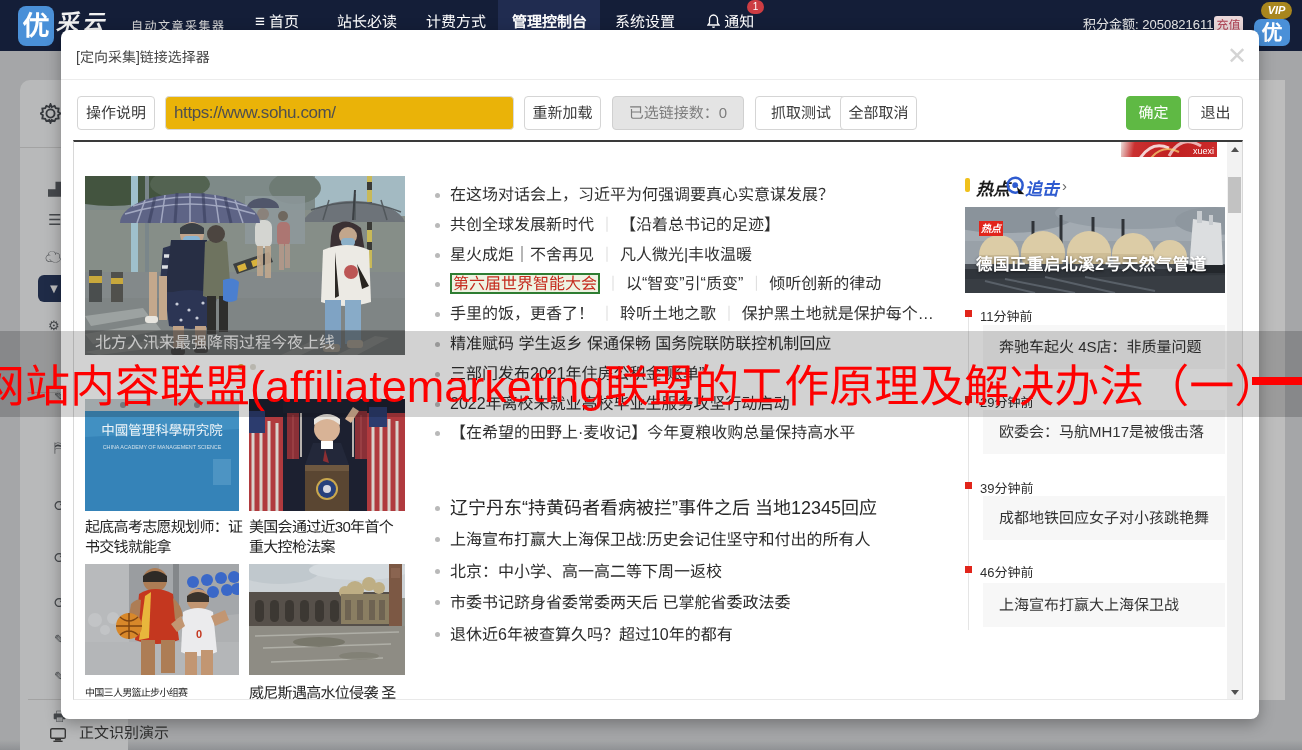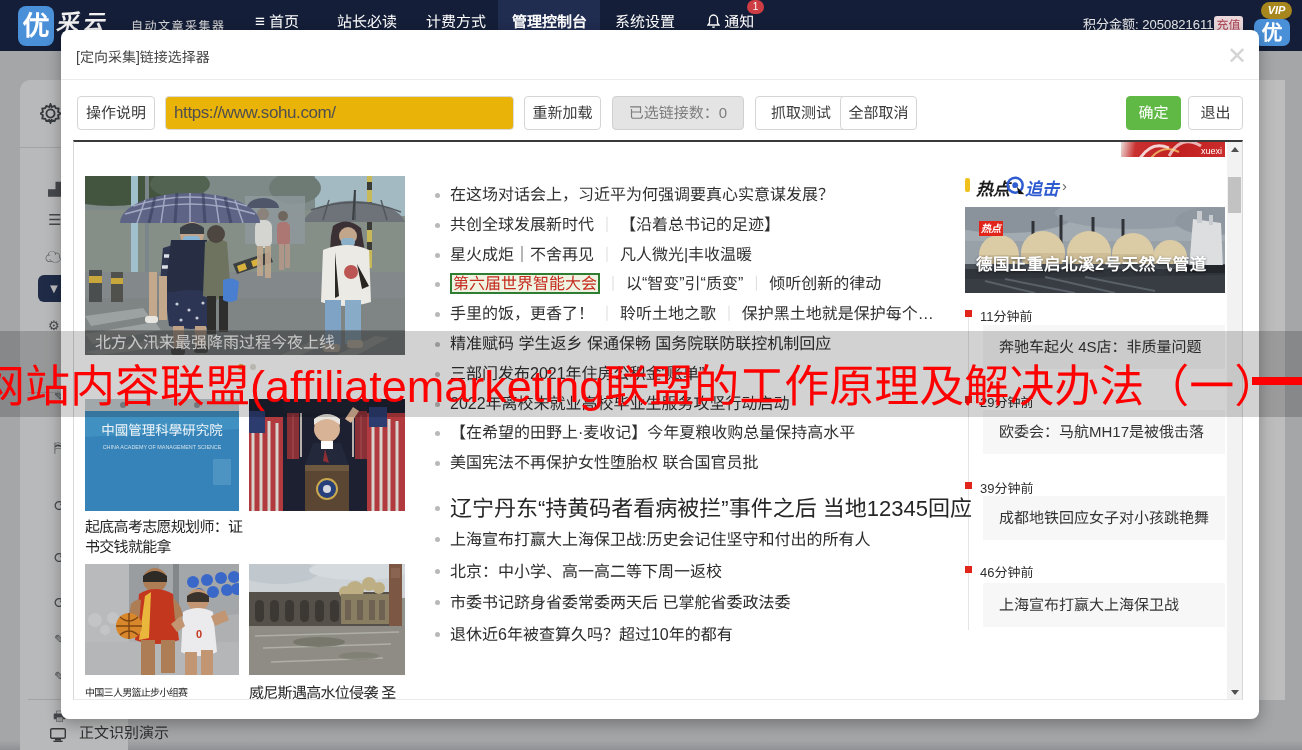--- a/index.html
+++ b/index.html
@@ -131,21 +131,21 @@
   <div class="btn" style="left:463px; width:77px;">重新加载</div>
   <div class="btn" style="left:551px; width:132px; background:#e4e4e4; color:#7d7d7d; border-color:#d0d0d0;">已选链接数：0</div>
   <div class="btn" style="left:694px; width:92px;">抓取测试</div>
   <div class="btn" style="left:779px; width:77px;">全部取消</div>
   <div class="btn" style="left:1065px; width:55px; background:#5fb944; border-color:#5fb944; color:#fff;">确定</div>
   <div class="btn" style="left:1127px; width:55px;">退出</div>
 
   <div id="frame">
     <div id="fc">
 
-      <div class="abs" style="left:1047px; top:1px; width:104px; height:19px; background:linear-gradient(100deg,#ece5e1 0%,#ca3030 15%,#c02020 55%,#cc2c2c 100%); overflow:hidden;">
+      <div class="abs" style="left:1047px; top:1px; width:96px; height:19px; background:linear-gradient(100deg,#ece5e1 0%,#ca3030 15%,#c02020 55%,#cc2c2c 100%); overflow:hidden;">
         <svg width="104" height="19" viewBox="0 0 104 19" style="position:absolute;left:0;top:0;">
           <path d="M18 22 Q30 2 48 10" stroke="rgba(255,255,255,.8)" stroke-width="3" fill="none"></path>
           <path d="M48 18 Q60 -4 80 8" stroke="rgba(255,255,255,.65)" stroke-width="3" fill="none"></path>
           <path d="M30 20 Q42 6 58 14" stroke="rgba(250,220,120,.7)" stroke-width="2" fill="none"></path>
         </svg>
         <div class="abs" style="right:3px; bottom:1px; color:#fff; font-size:9px;">xuexi</div>
       </div>
 
       <svg class="abs" style="left:11px; top:39px;" width="320" height="179" viewBox="0 0 320 179">
         <rect width="320" height="179" fill="#868e88"></rect>
@@ -325,20 +325,21 @@
         <rect x="72" y="42" width="12" height="8" fill="#fff"></rect>
         <path d="M76 50 l4 14 l-6 -2 z" fill="#8c2f33"></path>
         <path d="M96 20 l8 -12 l6 4 l-8 12 z" fill="#d8b396"></path>
         <rect x="56" y="66" width="44" height="46" fill="#5a4632"></rect>
         <rect x="56" y="66" width="44" height="6" fill="#6e5840"></rect>
         <circle cx="78" cy="90" r="11" fill="#caa84e"></circle>
           <circle cx="78" cy="90" r="9" fill="#27407c"></circle>
         <circle cx="78" cy="90" r="4" fill="#d8d8e0"></circle>
       </svg>
       <div class="abs" style="left:11px; top:380px; font-size:15px; letter-spacing:-0.7px; line-height:20px; color:#252525; white-space:nowrap;">起底高考志愿规划师：证<br>书交钱就能拿</div>
+      <div class="abs" style="left:175px; top:380px; font-size:15px; letter-spacing:-0.7px; line-height:20px; color:#252525; white-space:nowrap;">美国会通过近30年首个<br>重大控枪法案</div>
 
       <svg class="abs" style="left:11px; top:427px;" width="154" height="111" viewBox="0 0 154 111">
         <rect width="154" height="111" fill="#aeb0b2"></rect>
         <rect x="0" y="0" width="44" height="78" fill="#b8babc"></rect>
         <rect x="44" y="0" width="30" height="70" fill="#9a9da0"></rect>
         <path d="M74 0 L154 0 L154 50 L74 58 Z" fill="#a4a7aa"></path>
         <g fill="#3a68c8">
             <circle cx="108" cy="18" r="6"></circle>
             <circle cx="122" cy="16" r="6"></circle>
             <circle cx="136" cy="14" r="6"></circle>
@@ -481,25 +482,24 @@
       <div class="abs" style="left:376px; top:43px; width:560px;">
         <div class="li1">在这场对话会上，习近平为何强调要真心实意谋发展？</div>
         <div class="li1">共创全球发展新时代 <span class="sep">｜</span> 【沿着总书记的足迹】</div>
         <div class="li1">星火成炬｜不舍再见 <span class="sep">｜</span> 凡人微光|丰收温暖</div>
         <div class="li1"><span style="border:2px solid #2e7d32; background:#eef3e2; color:#c52b1e; padding:0 1px;">第六届世界智能大会</span> <span class="sep">｜</span> 以“智变”引“质变” <span class="sep">｜</span> 倾听创新的律动</div>
         <div class="li1">手里的饭，更香了！ <span class="sep">｜</span> 聆听土地之歌 <span class="sep">｜</span> 保护黑土地就是保护每个…</div>
         <div class="li1">精准赋码 学生返乡 保通保畅 国务院联防联控机制回应</div>
         <div class="li1">三部门发布2021年住房公积金“账单”</div>
         <div class="li1">2022年离校未就业高校毕业生服务攻坚行动启动</div>
         <div class="li1">【在希望的田野上·麦收记】今年夏粮收购总量保持高水平</div>
-        <div class="li1">美国宪法不再保护女性堕胎权 联合国官员批</div>
       </div>
 
       <div class="abs" style="left:376px; top:356px; width:560px;">
-        <div class="li2" style="font-size:22px; color:#262626;">辽宁丹东“持黄码者看病被拦”事件之后 当地12345回应</div>
+        <div class="li2" style="font-size:18px; color:#262626;">辽宁丹东“持黄码者看病被拦”事件之后 当地12345回应</div>
         <div class="li2">上海宣布打赢大上海保卫战:历史会记住坚守和付出的所有人</div>
         <div class="li2">北京：中小学、高一高二等下周一返校</div>
         <div class="li2">市委书记跻身省委常委两天后 已掌舵省委政法委</div>
         <div class="li2">退休近6年被查算久吗？超过10年的都有</div>
       </div>
     </div>
     <div id="sbar">
       <div class="abs" style="left:0; top:0; width:15px; height:15px; background:#f2f2f2;">
           <div style="width:0;height:0;border-left:4px solid transparent;border-right:4px solid transparent;border-bottom:5px solid #505050;margin:5px auto;"></div>
         </div>

